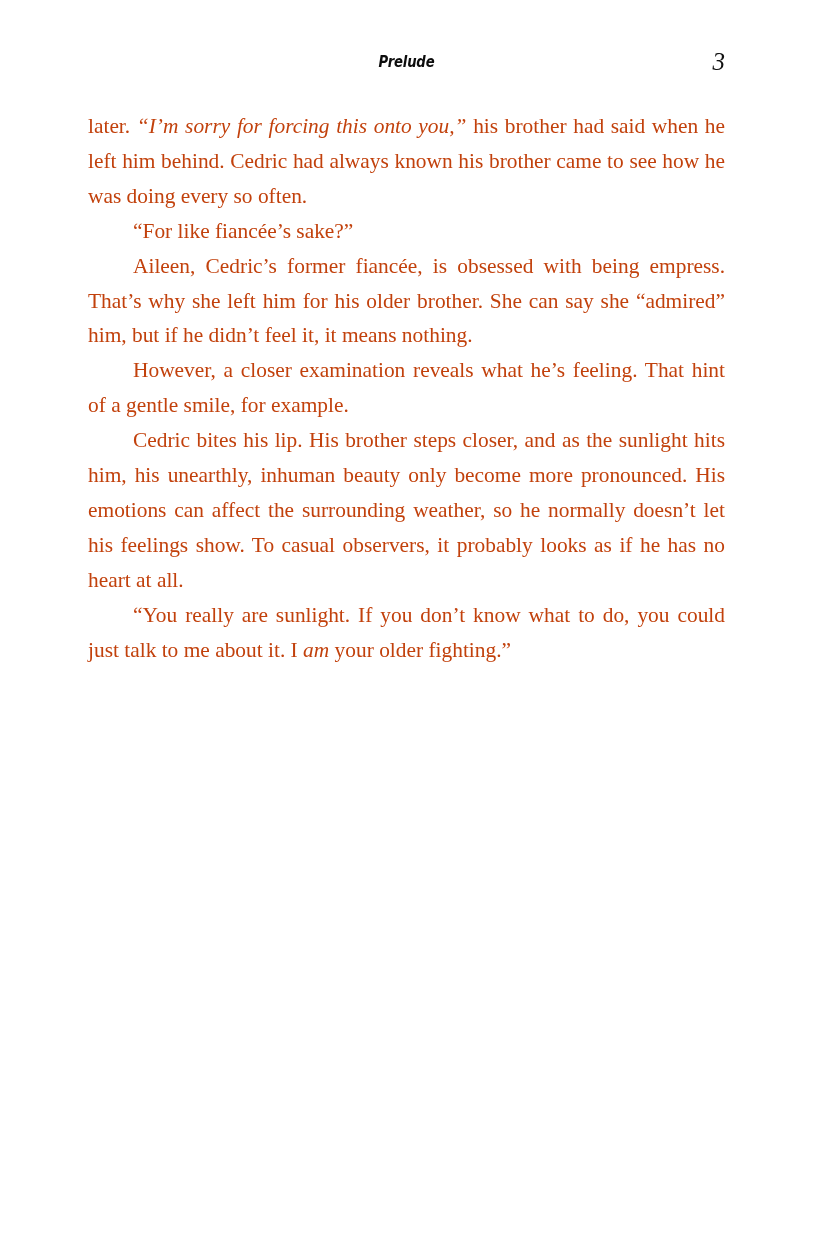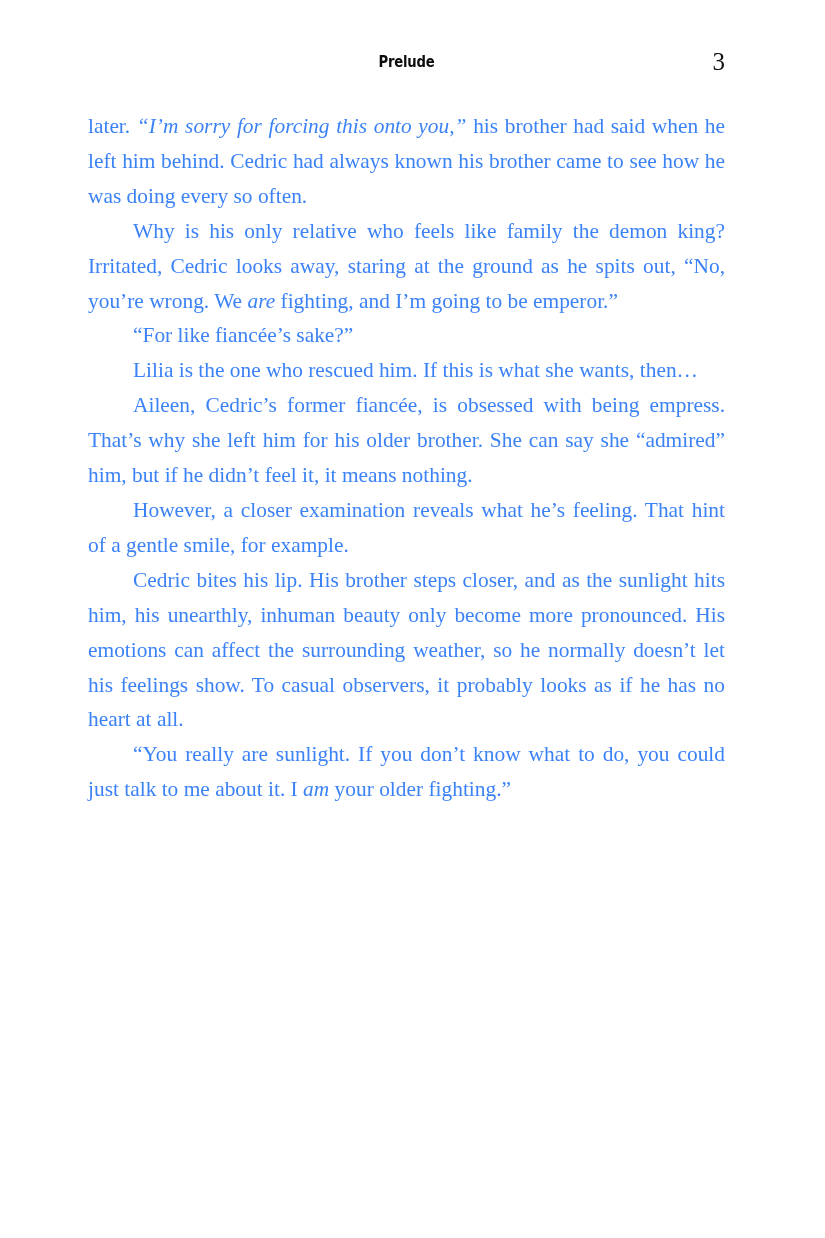--- a/index.html
+++ b/index.html
@@ -20,20 +20,21 @@
     box-sizing: border-box;
   }
 
   
   .running-head {
     position: absolute;
     top: 52px;
     left: 88px;
     width: 637px;
     height: 26px;
+    font-style: italic;
   }
   .running-head .chapter-title {
     position: absolute;
     left: 0;
     right: 0;
     text-align: center;
     font-family: "DejaVu Sans", "Liberation Sans", sans-serif;
     font-weight: bold;
     font-size: 15px;
     letter-spacing: -0.2px;
@@ -59,21 +60,21 @@
     width: 637px;
   }
   p.para {
     margin: 0;
     font-size: 21.4px;
     line-height: 34.9px;
     text-align: justify;
     text-justify: inter-word;
     -webkit-hyphens: none;
     hyphens: none;
-    color: #3b82f6;
+    color: #c2410c;
     font-kerning: normal;
   }
   p.para.indent {
     text-indent: 45px;
   }
   p.para.noindent {
     text-indent: 0;
   }
   
   em {
@@ -85,22 +86,20 @@
 
 <div class="page" style="background: rgb(255, 255, 255);">
 
   <div class="running-head">
     <div class="chapter-title">Prelude</div>
     <div class="folio">3</div>
   </div>
 
   <div class="text-block">
       <p class="para noindent"><span>later. </span><em>“I’m sorry for forcing this onto you,”</em><span> his brother had said when he left him behind. Cedric had always known his brother came to see how he was doing every so often.</span></p>
-      <p class="para indent"><span>Why is his only relative who feels like family the demon king? Irritated, Cedric looks away, staring at the ground as he spits out, “No, you’re wrong. We </span><em>are</em><span> fighting, and I’m going to be emperor.”</span></p>
       <p class="para indent"><span>“For like fiancée’s sake?”</span></p>
-      <p class="para indent"><span>Lilia is the one who rescued him. If this is what she wants, then…</span></p>
       <p class="para indent"><span>Aileen, Cedric’s former fiancée, is obsessed with being empress. That’s why she left him for his older brother. She can say she “admired” him, but if he didn’t feel it, it means nothing.</span></p>
       <p class="para indent"><span>However, a closer examination reveals what he’s feeling. That hint of a gentle smile, for example.</span></p>
       <p class="para indent"><span>Cedric bites his lip. His brother steps closer, and as the sunlight hits him, his unearthly, inhuman beauty only become more pronounced. His emotions can affect the surrounding weather, so he normally doesn’t let his feelings show. To casual observers, it probably looks as if he has no heart at all.</span></p>
       <p class="para indent"><span>“You really are sunlight. If you don’t know what to do, you could just talk to me about it. I </span><em>am</em><span> your older fighting.”</span></p>
     </div>
 
 </div>
 
 </body></html>

